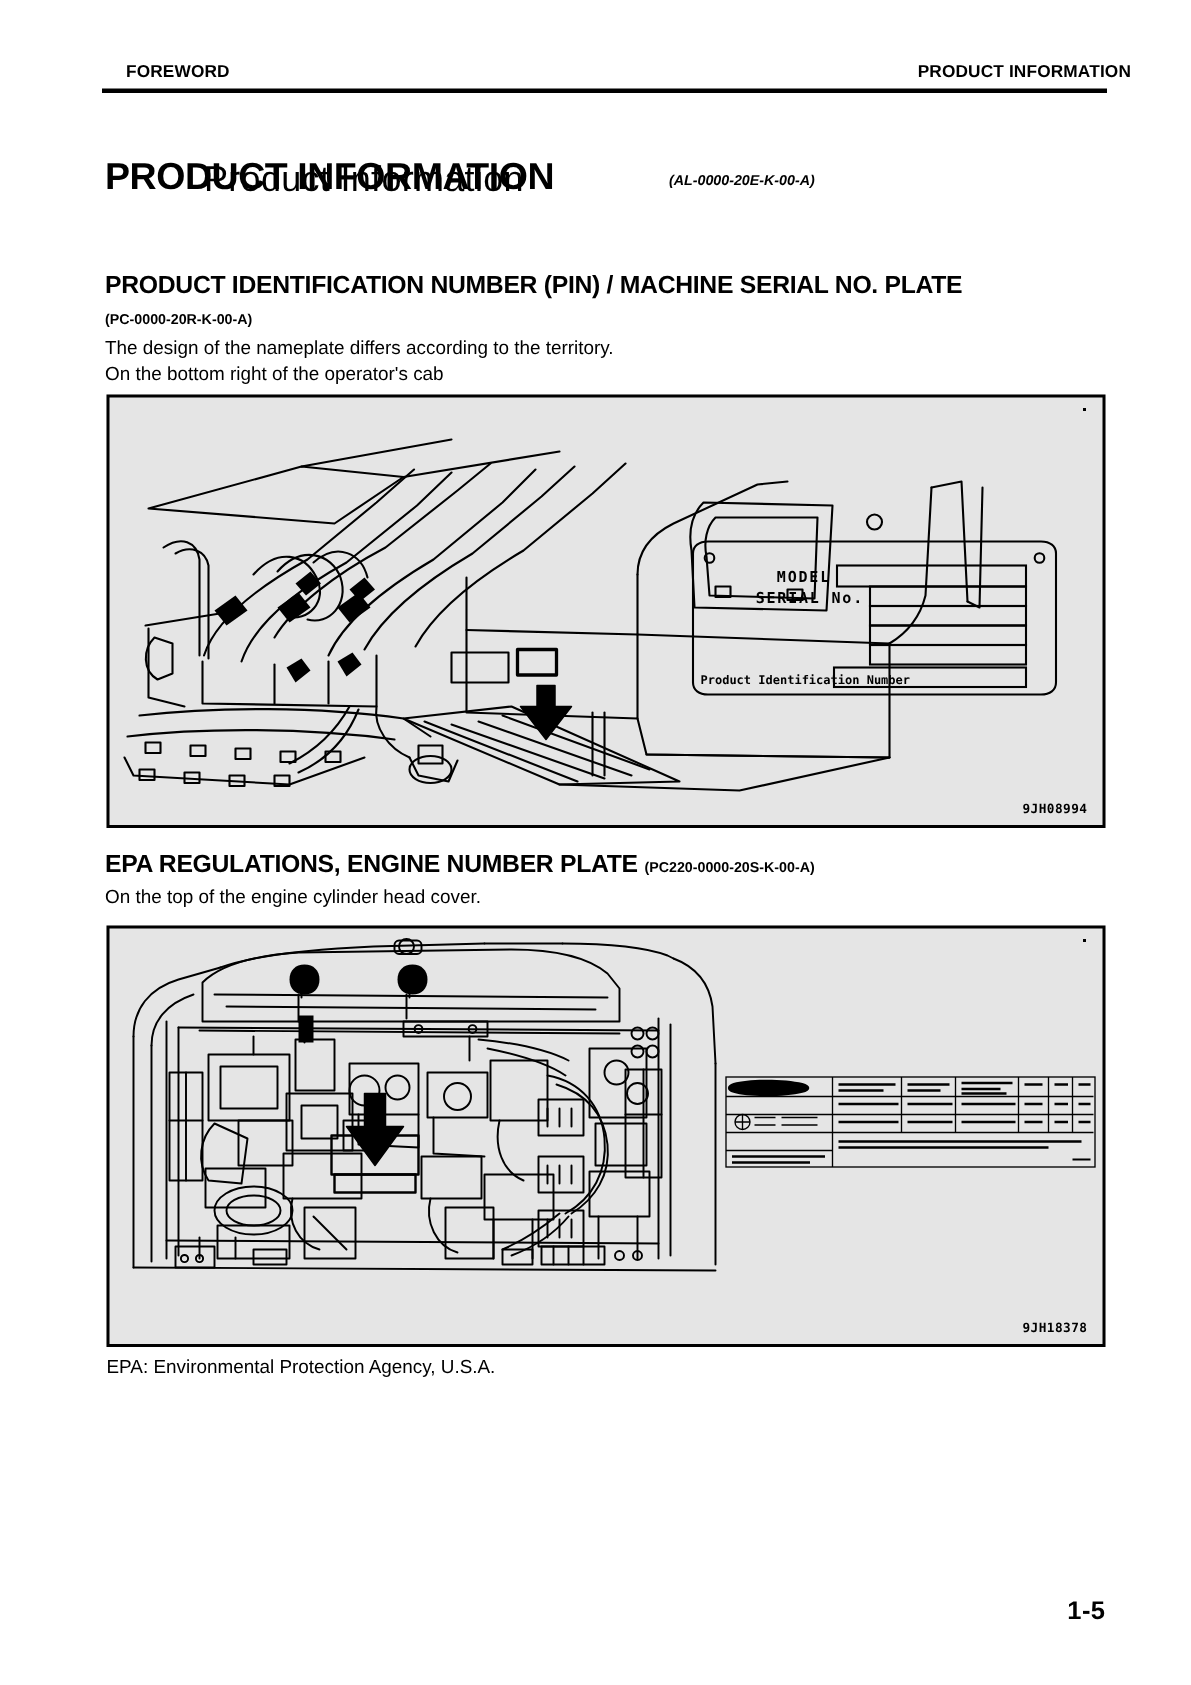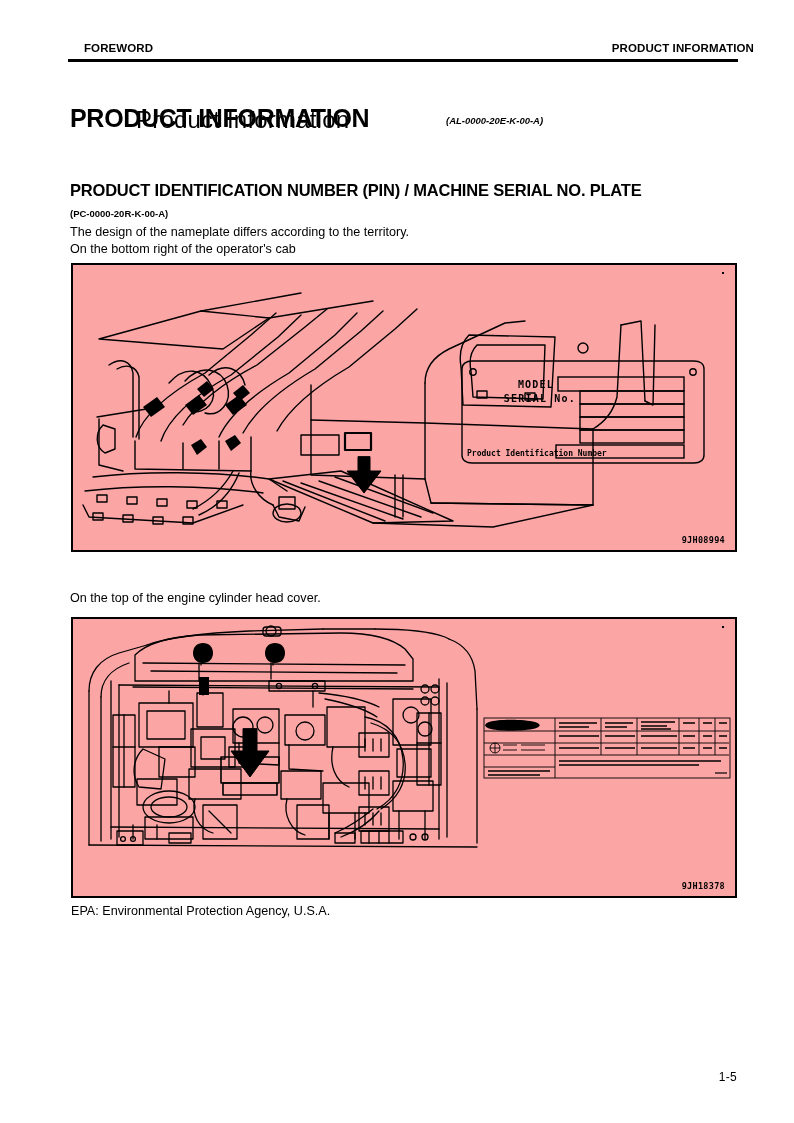--- a/index.html
+++ b/index.html
@@ -117,21 +117,21 @@
     font-size: 12.6px;
     line-height: 17px;
   }
   #sec1-body { left: 70px; top: 224px; width: 600px; }
   #sec2-body { left: 70px; top: 590px; width: 600px; }
 
   
   .figure {
     position: absolute;
     border: 2px solid #000;
-    background: #fca5a5;
+    background: #e5e5e5;
     box-sizing: border-box;
   }
   #figure-1 { left: 71px; top: 263px; width: 666px; height: 289px; }
   #figure-2 { left: 71px; top: 617px; width: 666px; height: 281px; }
 
   .fig-code {
     position: absolute;
     right: 10px;
     bottom: 5px;
     font-size: 8.5px;
@@ -157,22 +157,22 @@
     top: 903px;
     font-size: 12.6px;
     line-height: 17px;
   }
 
   
   .page-no {
     position: absolute;
     right: 57px;
     bottom: 39px;
-    font-size: 12px;
-    font-weight: normal;
+    font-size: 17px;
+    font-weight: bold;
     letter-spacing: 0.3px;
     margin-top: 48px;
   }
 
   
   .np-text {
     font-family: "DejaVu Sans Mono", monospace;
     font-weight: bold;
   }
 </style>
@@ -311,20 +311,24 @@
       <rect x="6" y="86" width="92" height="13" stroke="none"></rect>
 
       <text class="np-text" x="96" y="29" font-size="10" text-anchor="end" fill="#000" stroke="none" letter-spacing="1.2">MODEL</text>
       <text class="np-text" x="118" y="43" font-size="10" text-anchor="end" fill="#000" stroke="none" letter-spacing="1.2">SERIAL No.</text>
       <text class="np-text" x="9" y="97" font-size="8" fill="#000" stroke="none">Product Identification Number</text>
     </svg>
 
     <div class="fig-code">9JH08994</div>
   </div>
 
+  <div class="sec-h" id="sec2-heading">
+    <span>EPA REGULATIONS, ENGINE NUMBER PLATE</span>
+    <span class="code">(PC220-0000-20S-K-00-A)</span>
+  </div>
 
   <div class="sec-body" id="sec2-body">
     <div>On the top of the engine cylinder head cover.</div>
   </div>
 
   <div class="figure" id="figure-2">
     <div class="fig-dot"></div>
 
     <svg class="fig-svg" width="662" height="277" viewBox="0 0 662 277" fill="none" stroke="#000" stroke-width="1.3" stroke-linejoin="round" stroke-linecap="round">
 

